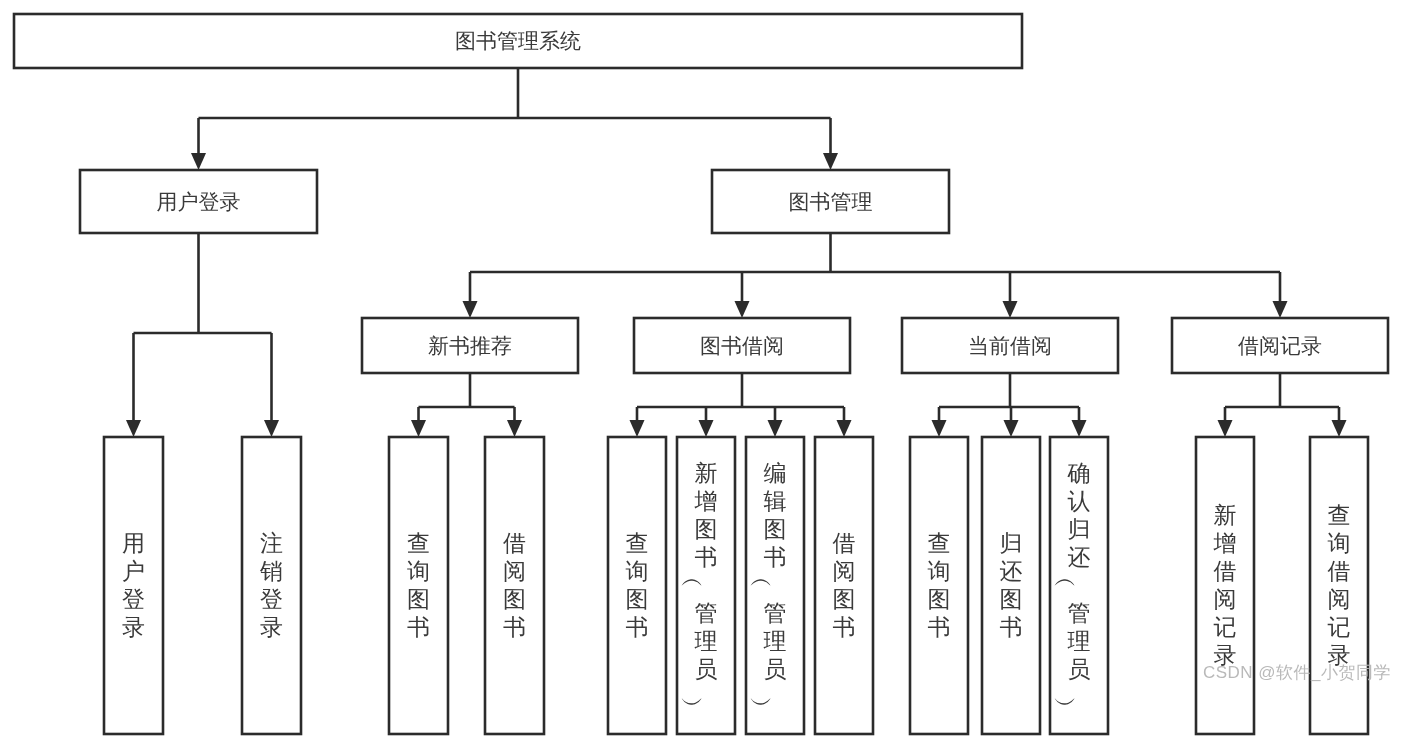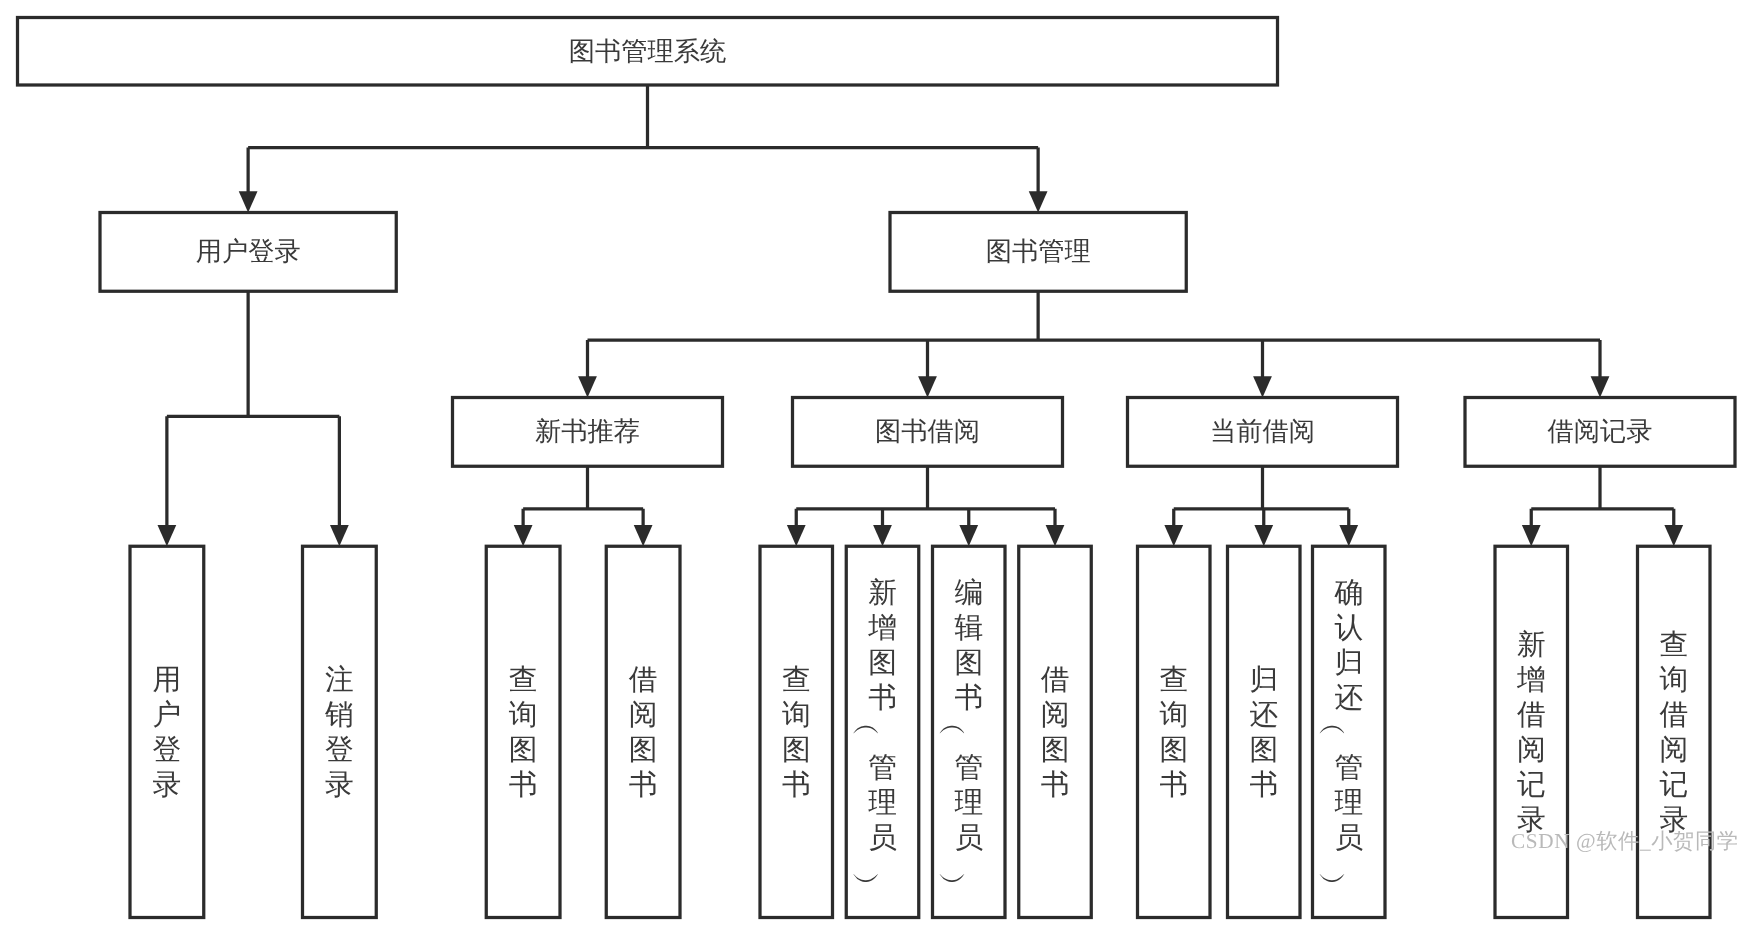--- a/index.html
+++ b/index.html
@@ -51,21 +51,21 @@
   .node-label-v {
     font-family: "DejaVu Sans", "Liberation Sans", sans-serif;
     font-size: 23px;
     fill: #3a3a3a;
     text-anchor: middle;
   }
   .watermark {
     position: absolute;
     right: 14px;
     bottom: 6px;
-    font-family: Liberation Serif, serif;
+    font-family: Liberation Sans, sans-serif;
     font-size: 17px;
     color: #b9b9b9;
     letter-spacing: 0.5px;
     white-space: nowrap;
     pointer-events: none;
     margin-top: 19px;
   }
 </style>
 </head>
 <body>

